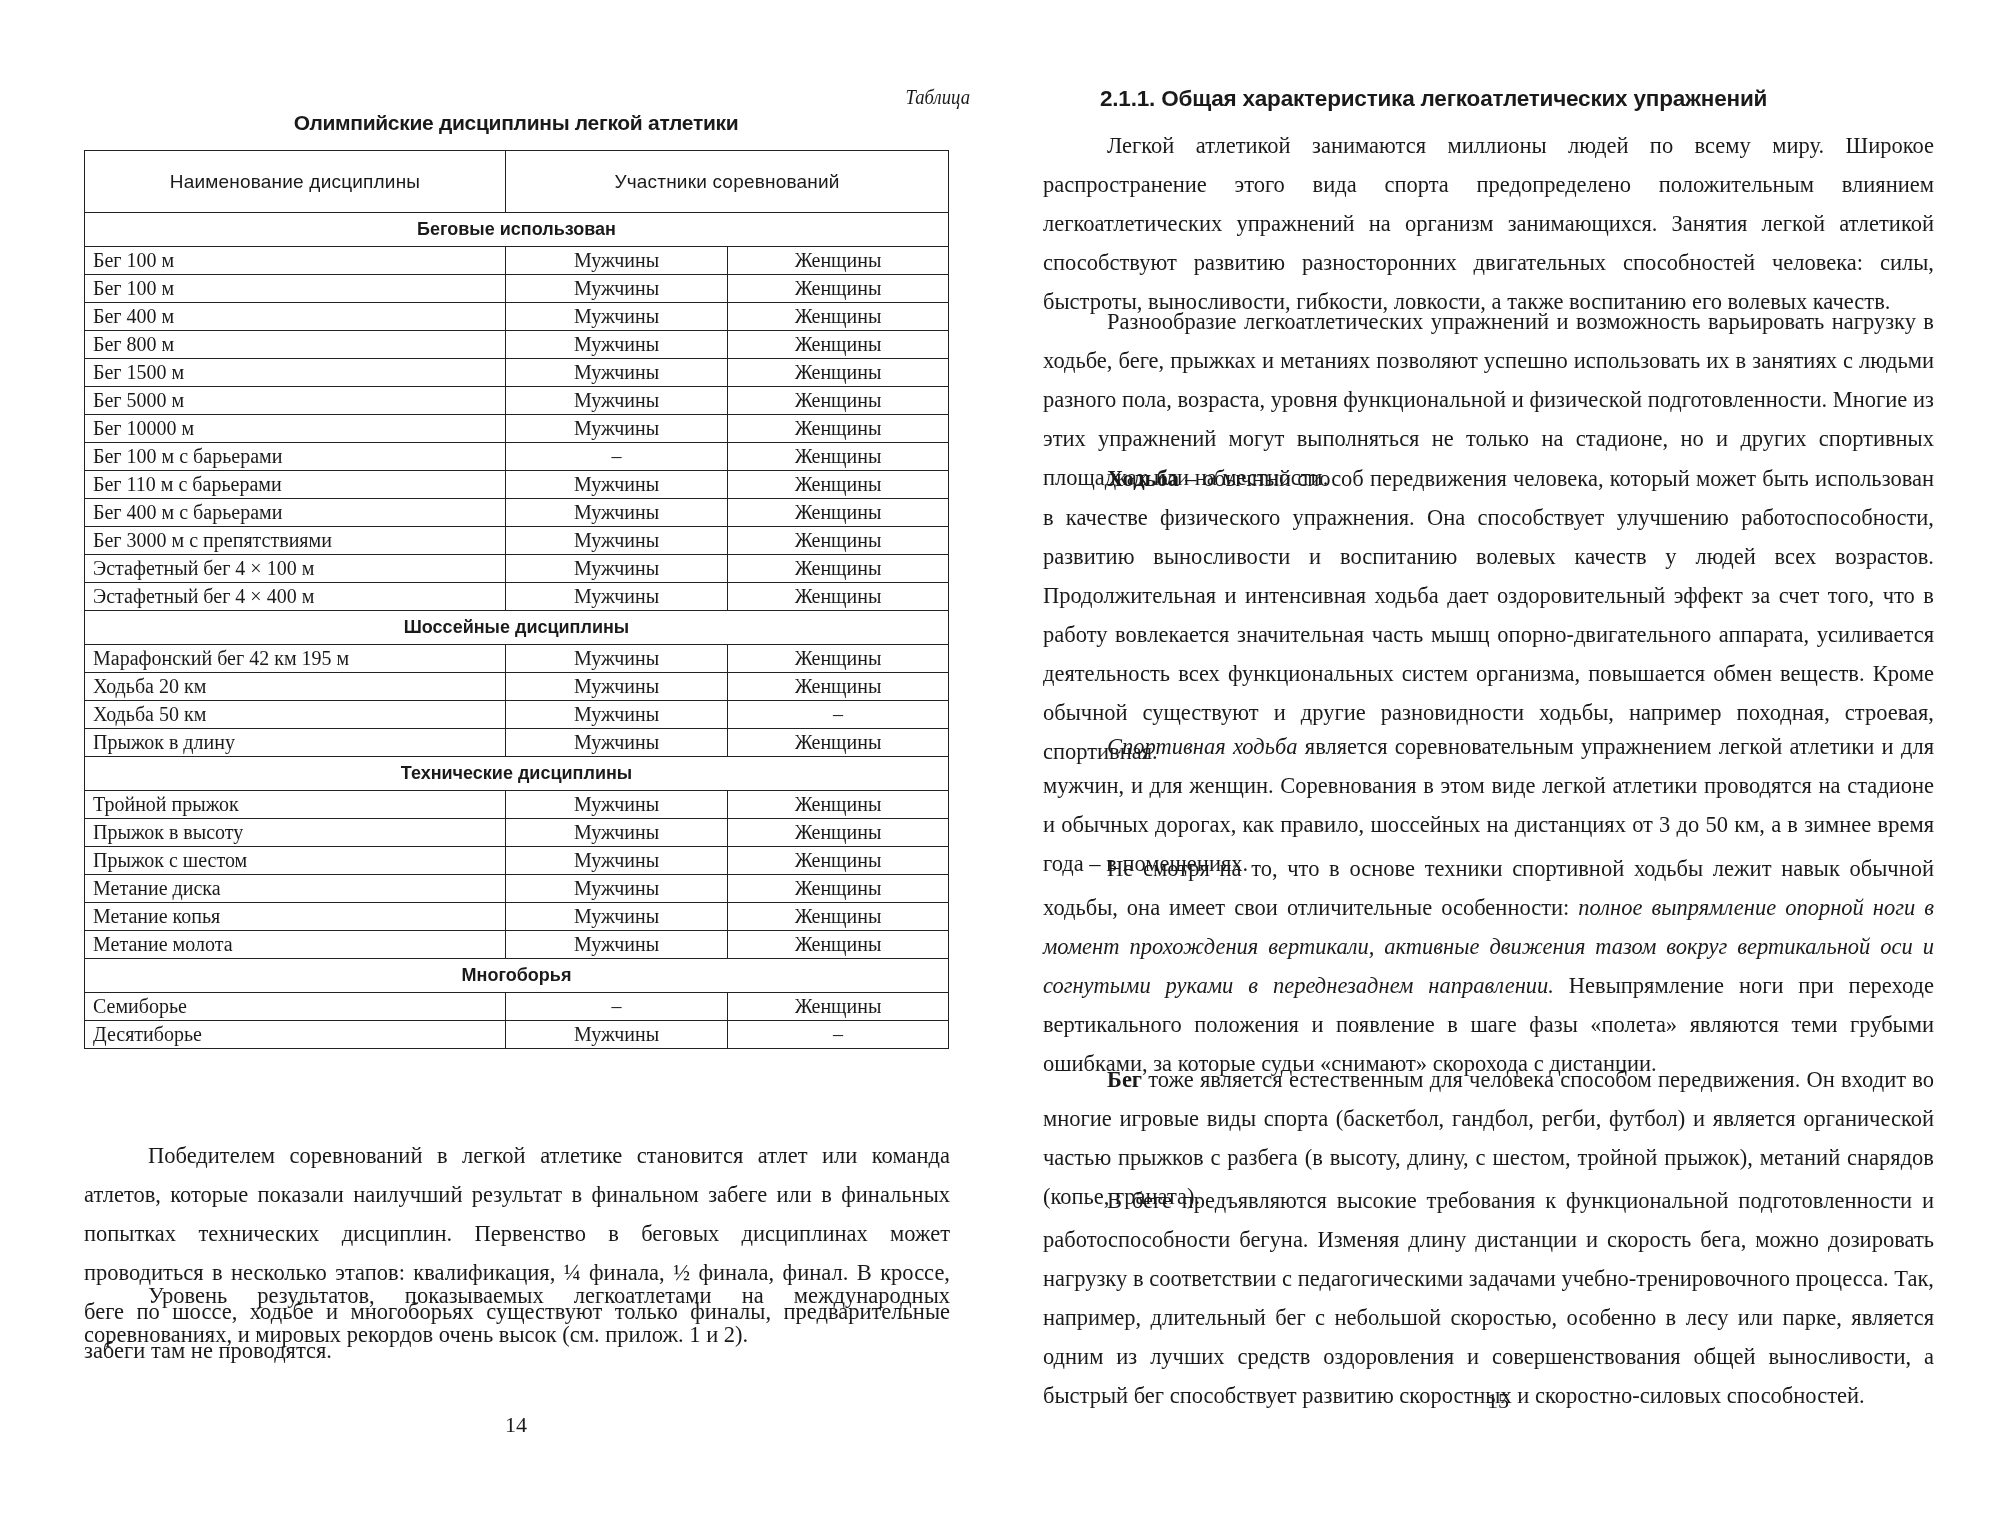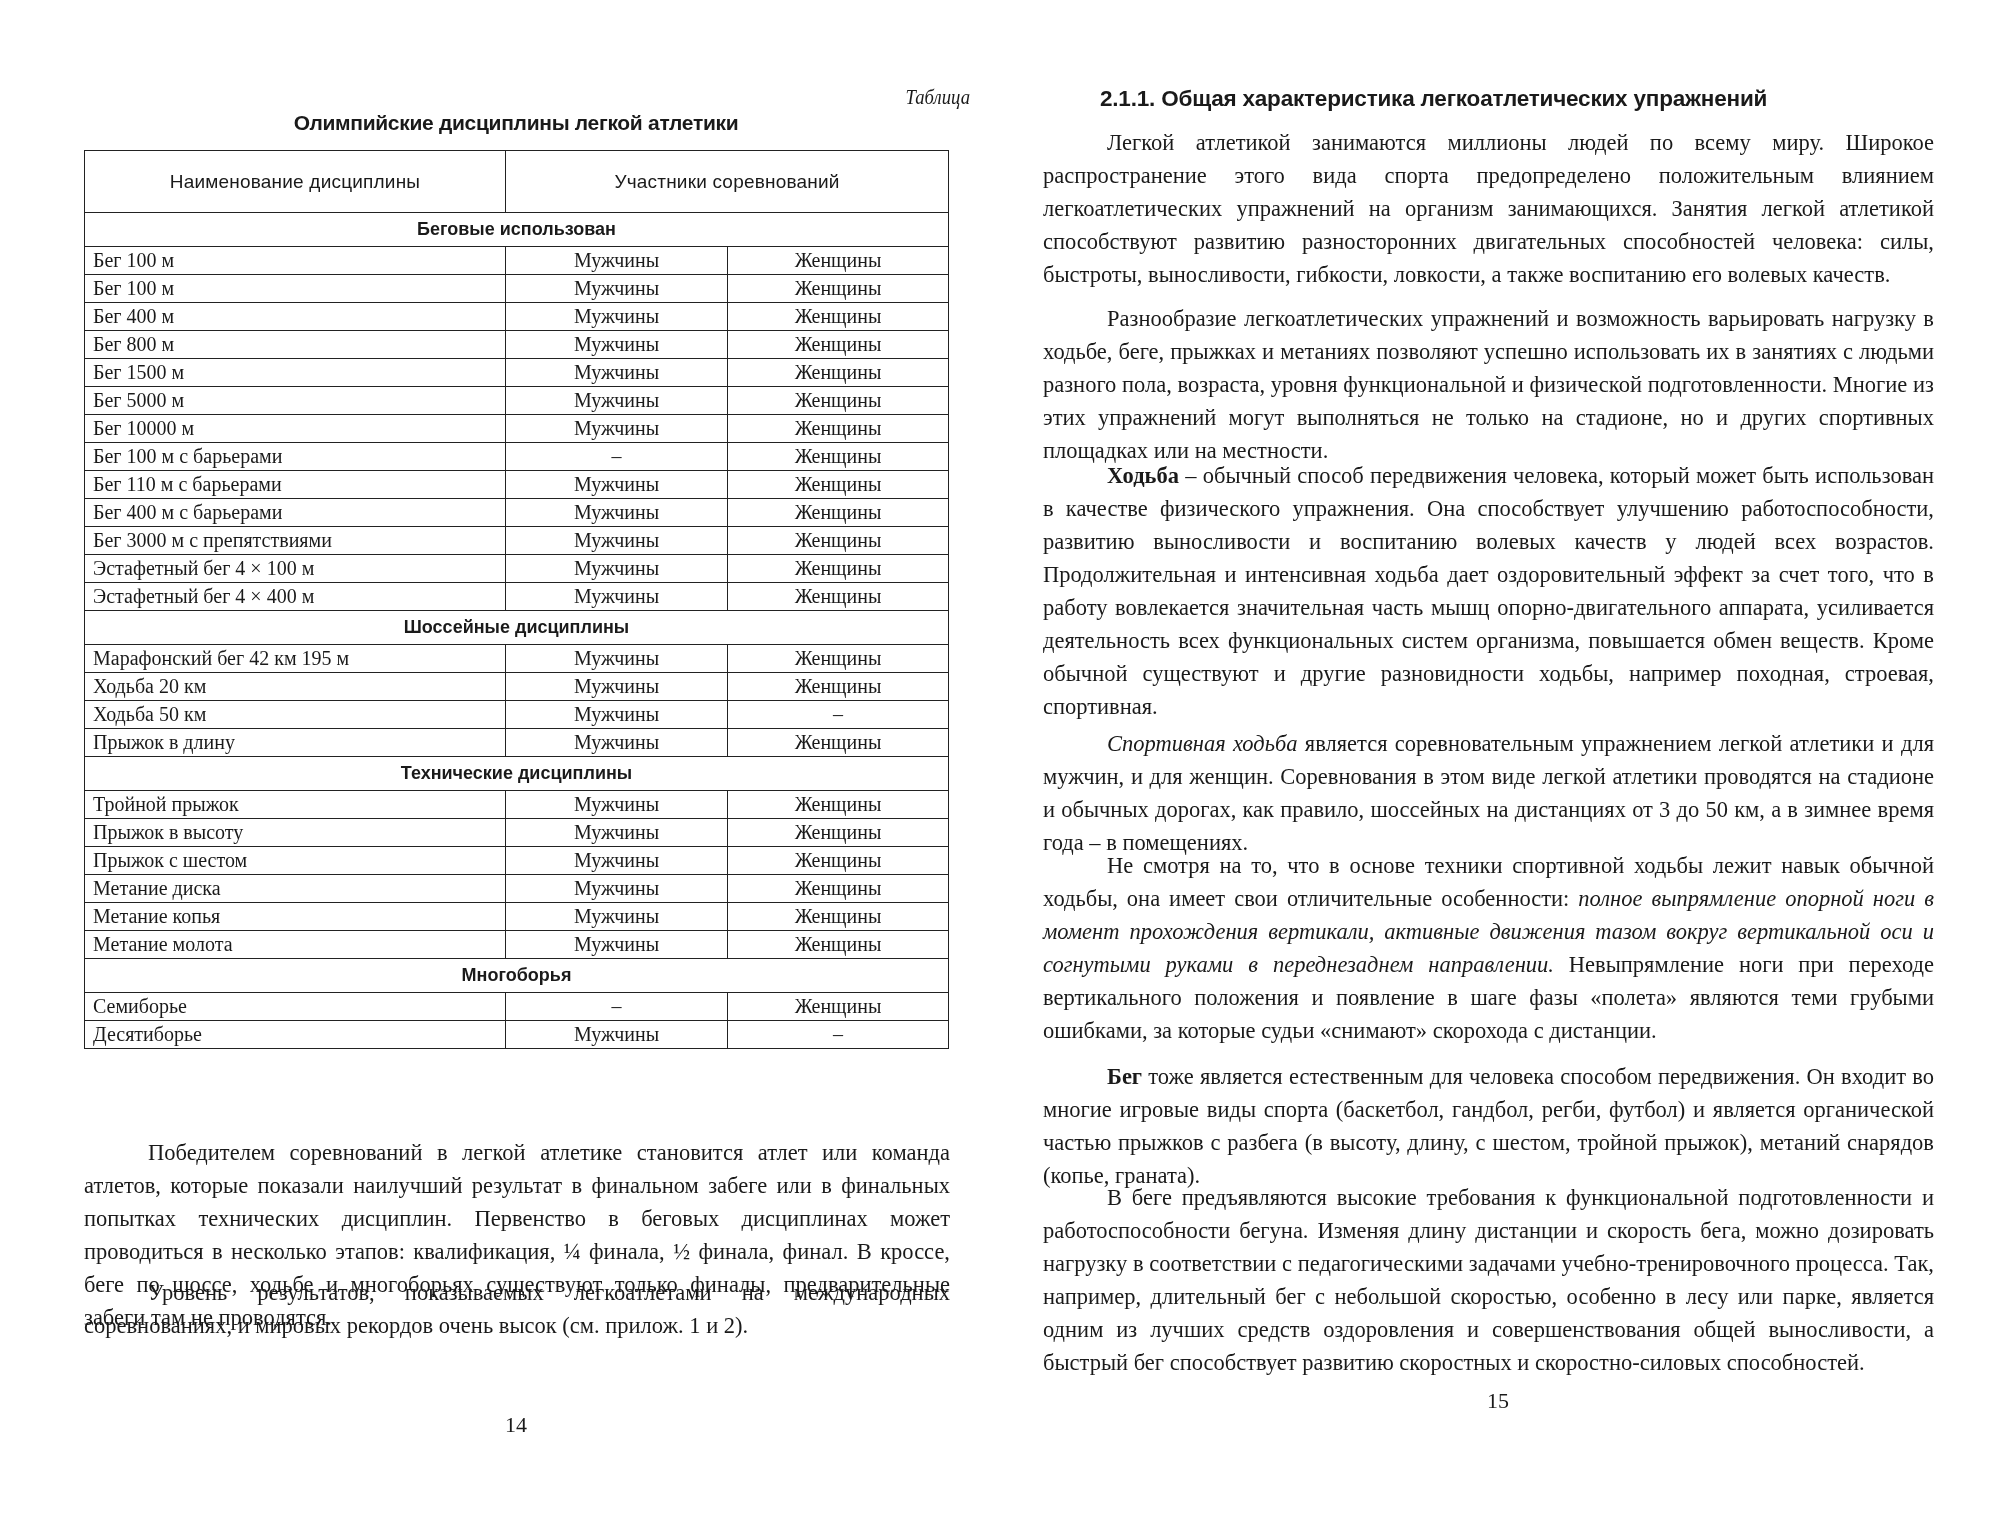--- a/index.html
+++ b/index.html
@@ -38,21 +38,21 @@
     font-family: "Liberation Sans", sans-serif; letter-spacing: 0.2px;
   }
   table.disc td.section {
     text-align: center; font-weight: bold; height: 33px;
     font-family: "Liberation Sans", sans-serif; font-size: 18px;
   }
   table.disc td.name { text-align: left; }
   table.disc td.val { text-align: center; }
 
   .para {
-    position: absolute; font-size: 22.5px; line-height: 33px; text-align: justify;
+    position: absolute; font-size: 22.5px; line-height: 39px; text-align: justify;
     text-indent: 64px; margin: 0;
   }
   .left-para1 { left: 84px; top: 1136px; width: 866px; }
   .left-para2 { left: 84px; top: 1276px; width: 866px; }
   .page-num { position: absolute; font-size: 22px; text-align: center; width: 80px; }
   .pn-left { left: 476px; top: 1412px; }
   .pn-right { left: 458px; top: 1388px; }
 
   .heading {
     position: absolute; left: 100px; top: 86px; width: 840px;

